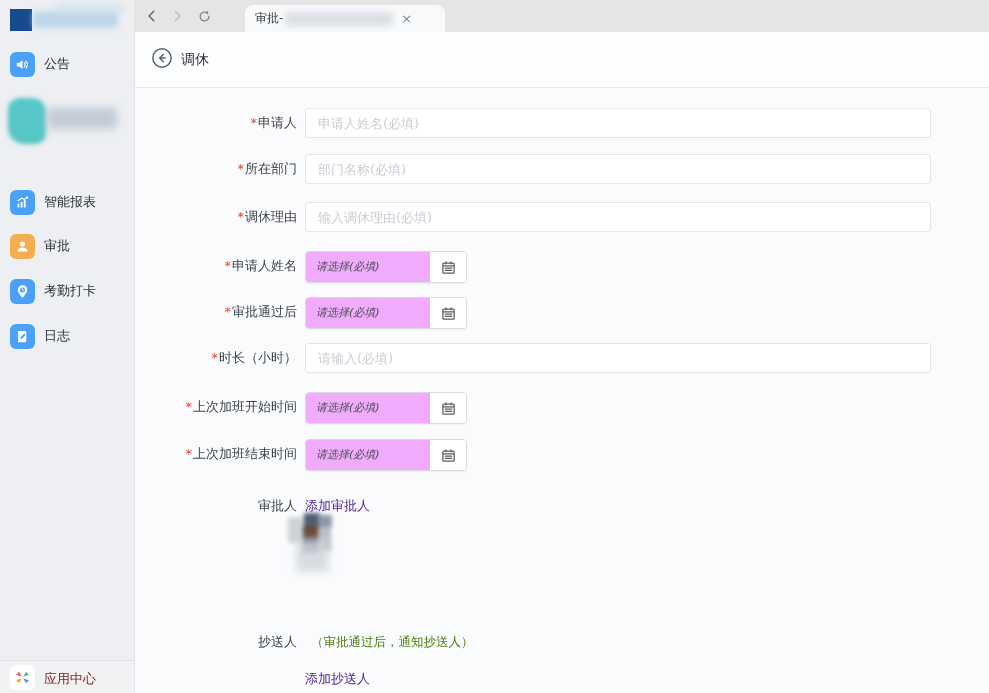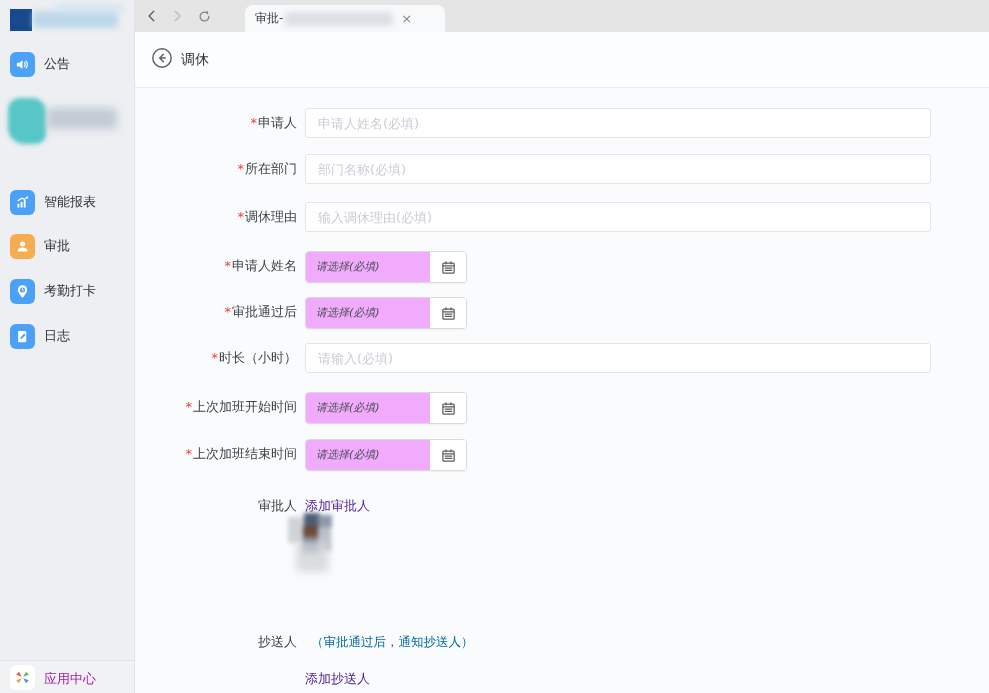--- a/index.html
+++ b/index.html
@@ -19,21 +19,21 @@
               display:flex; align-items:center; justify-content:center; }
   .side-label { position:absolute; left:44px; font-size:13px; color:#2e3238; white-space:nowrap; }
   .avatar-blob { position:absolute; left:8px; top:98px; width:38px; height:46px;
                  background:#57c6c6; border-radius:12px 14px 10px 16px; filter:blur(2px); }
   .avatar-name-blur { position:absolute; left:47px; top:108px; width:70px; height:21px;
                       background:#b7c2cf; border-radius:4px; filter:blur(4px); opacity:.8; }
   .appcenter-row { position:absolute; left:0; bottom:0; width:134px; height:33px;
                    background:#f1f2f4; border-top:1px solid #e0e2e6; }
   .appcenter-ico { position:absolute; left:10px; top:4px; width:25px; height:25px; background:#ffffff;
                    border-radius:6px; display:flex; align-items:center; justify-content:center; }
-  .appcenter-label { position:absolute; left:44px; top:9px; font-size:13px; color:#a21caf; }
+  .appcenter-label { position:absolute; left:44px; top:9px; font-size:13px; color:#7f1d1d; }
 
   
   .topbar { position:absolute; left:135px; top:0; width:854px; height:32px; background:#e5e5e5; }
   .nav-btn { position:absolute; top:7px; width:18px; height:18px; display:flex;
              align-items:center; justify-content:center; cursor:pointer; }
   .tab { position:absolute; left:110px; top:5px; width:200px; height:27px; background:#f7f9fb;
          border-radius:8px 8px 0 0; display:flex; align-items:center; padding:0 10px; }
   .tab-title { font-size:12px; color:#33373d; white-space:nowrap; }
   .tab-blur { width:108px; height:14px; margin-left:2px; background:#d9dce1; border-radius:3px;
               filter:blur(3px); opacity:.9; }
@@ -56,21 +56,21 @@
             color:#333; outline:none; font-family:"DejaVu Sans","Liberation Sans",sans-serif; }
   .tinput::placeholder { color:#c9cdd4; }
   .datectl { position:absolute; left:170px; width:162px; height:32px; border:1px solid #d8dade;
              border-radius:4px; background:#ffffff; display:flex; overflow:hidden; cursor:pointer;
              box-shadow:0 1px 2px rgba(0,0,0,0.05); }
   .dateval { flex:1; background:#f0abfc; font-size:11px; color:#4a4d52; line-height:30px;
              padding-left:10px; white-space:nowrap;font-style:italic; }
   .datebtn { width:36px; background:#ffffff; display:flex; align-items:center; justify-content:center;
              cursor:pointer; }
   .link { font-size:13px; color:#4c1d95; cursor:pointer; text-decoration:none; }
-  .note { font-size:12.5px; color:#0369a1; margin-left:6px; }
+  .note { font-size:12.5px; color:#4d7c0f; margin-left:6px; }
   .approver-avatar { position:absolute; left:153px; top:0; width:46px; height:40px;
                      overflow:hidden; filter:blur(2px); }
   .approver-avatar i { position:absolute; display:block; }
   .approver-name-blur { position:absolute; left:161px; top:43px; width:33px; height:32px;
                         background:#d3d6da; border-radius:3px; filter:blur(4px); opacity:.85; }
 </style>
 </head>
 <body>
 
 <div class="app">

